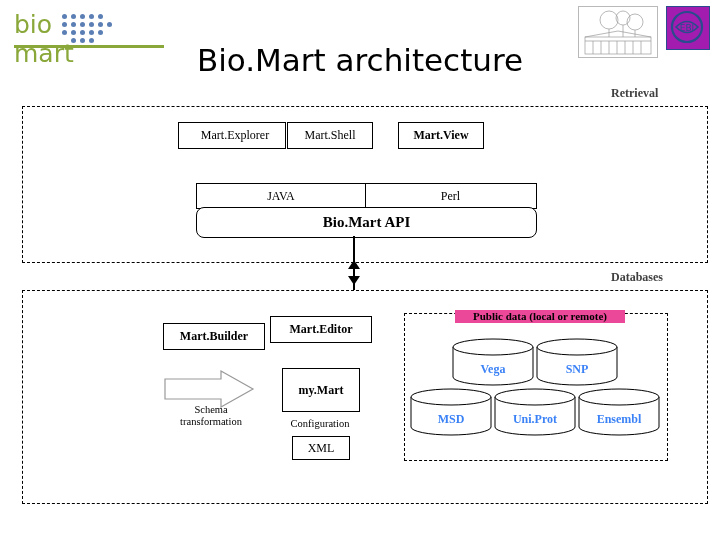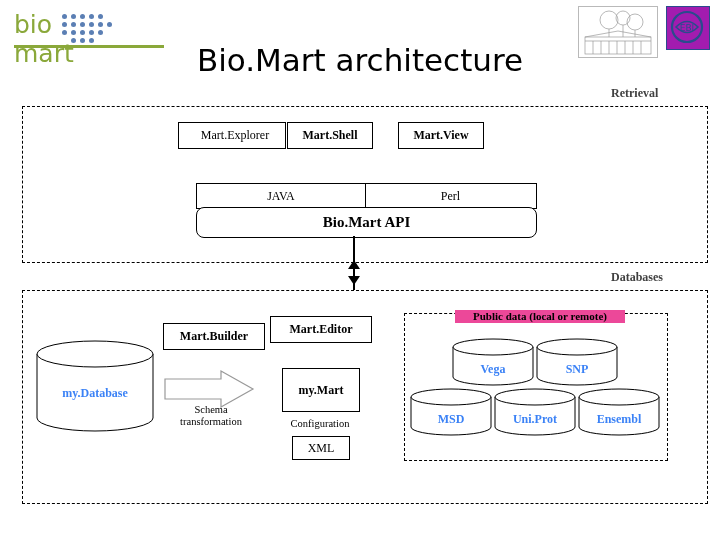--- a/index.html
+++ b/index.html
@@ -123,21 +123,21 @@
     text-align: center;
     font-size: 12px;
     color: #000000;
     display: flex;
     align-items: center;
     justify-content: center;
     white-space: nowrap;
   }
 
   #box-martexplorer { left: 178px; top: 122px; width: 100px; height: 25px; font-weight: normal; padding-left: 6px; }
-  #box-martshell    { left: 287px; top: 122px; width: 84px;  height: 25px; font-weight: bold; }
+  #box-martshell    { left: 287px; top: 122px; width: 84px;  height: 25px; font-weight: normal; }
   #box-martview     { left: 398px; top: 122px; width: 84px;  height: 25px; font-weight: bold; }
 
   #box-java   { left: 196px; top: 183px; width: 168px; height: 24px; }
   #box-perl   { left: 364px; top: 183px; width: 171px; height: 24px; }
   #box-api    { left: 196px; top: 207px; width: 339px; height: 29px; font-size: 15px; font-weight: bold; border-radius: 8px; }
 
   #box-martbuilder { left: 163px; top: 323px; width: 100px; height: 25px; font-weight: bold; }
   #box-marteditor  { left: 270px; top: 316px; width: 100px; height: 25px; font-weight: bold; }
   #box-mymart      { left: 282px; top: 368px; width: 76px;  height: 42px; font-weight: bold; }
   #box-xml         { left: 292px; top: 436px; width: 56px;  height: 22px; }
@@ -302,27 +302,20 @@
   <div class="arrowhead-down"></div>
 
   <div class="dashed-panel" id="panel-databases"></div>
   <div class="dashed-panel" id="panel-public"></div>
 
   <div class="box" id="box-martbuilder">Mart.Builder</div>
   <div class="box" id="box-marteditor">Mart.Editor</div>
 
   <div class="caption" id="cap-public">Public data (local or remote)</div>
 
-  <div class="cylinder" id="cyl-mydatabase">
-    <svg width="118" height="92" viewBox="0 0 118 92">
-      <path d="M1 14 v64 a58 13 0 0 0 116 0 v-64" fill="#ffffff" stroke="#000000" stroke-width="1"></path>
-      <ellipse cx="59" cy="14" rx="58" ry="13" fill="#ffffff" stroke="#000000" stroke-width="1"></ellipse>
-    </svg>
-    <div class="cyl-label" style="top:46px">my.Database</div>
-  </div>
 
   <div class="block-arrow">
     <svg width="92" height="40" viewBox="0 0 92 40">
       <polygon points="2,10 58,10 58,2 90,20 58,38 58,30 2,30" fill="#ffffff" stroke="#999999" stroke-width="1.2"></polygon>
     </svg>
   </div>
   <div class="caption" id="cap-schema">Schema
 transformation</div>
 
   <div class="box" id="box-mymart">my.Mart</div>

